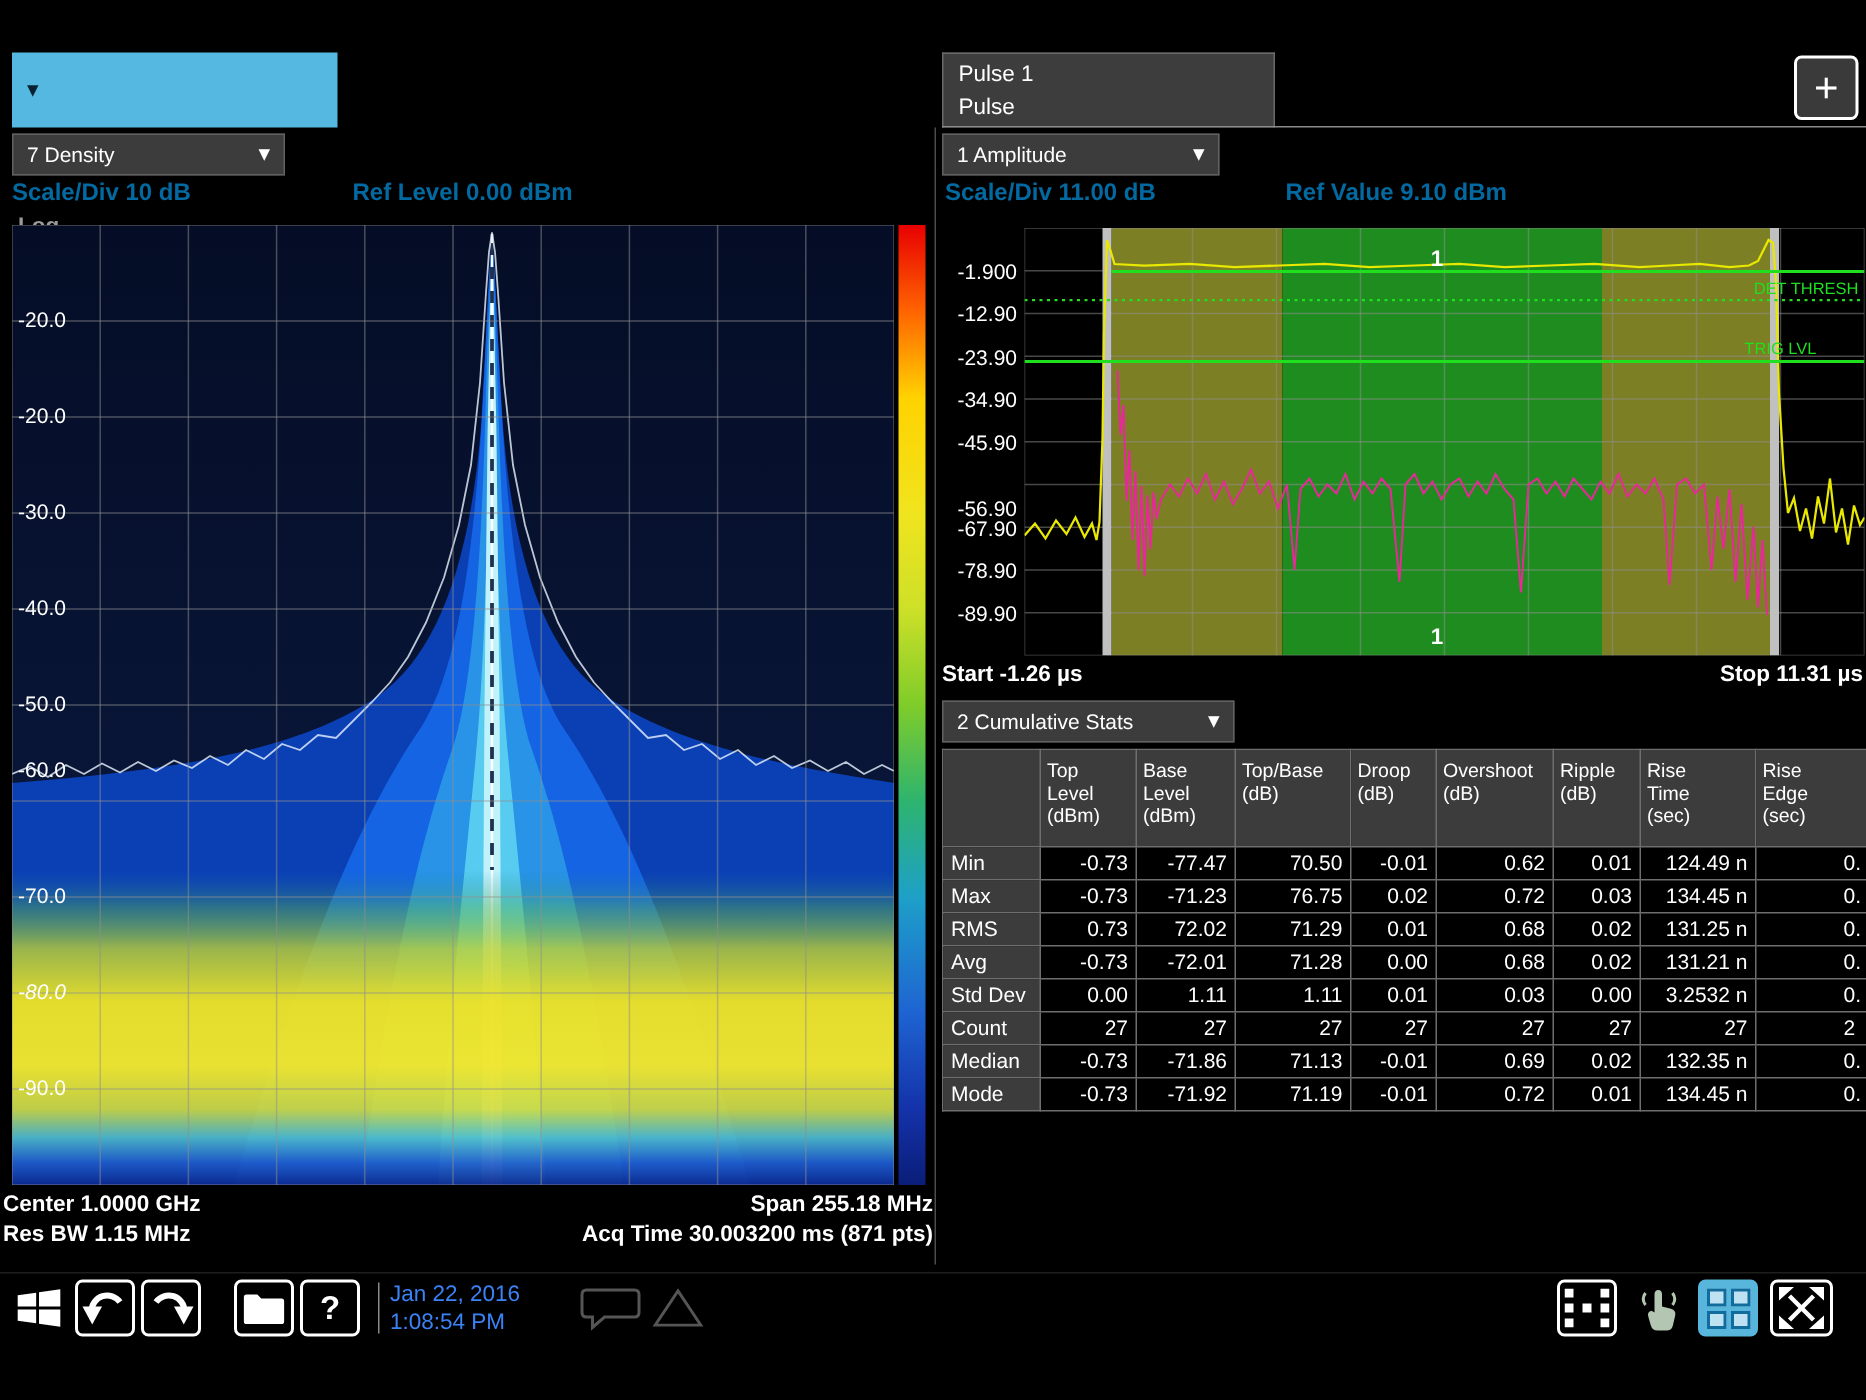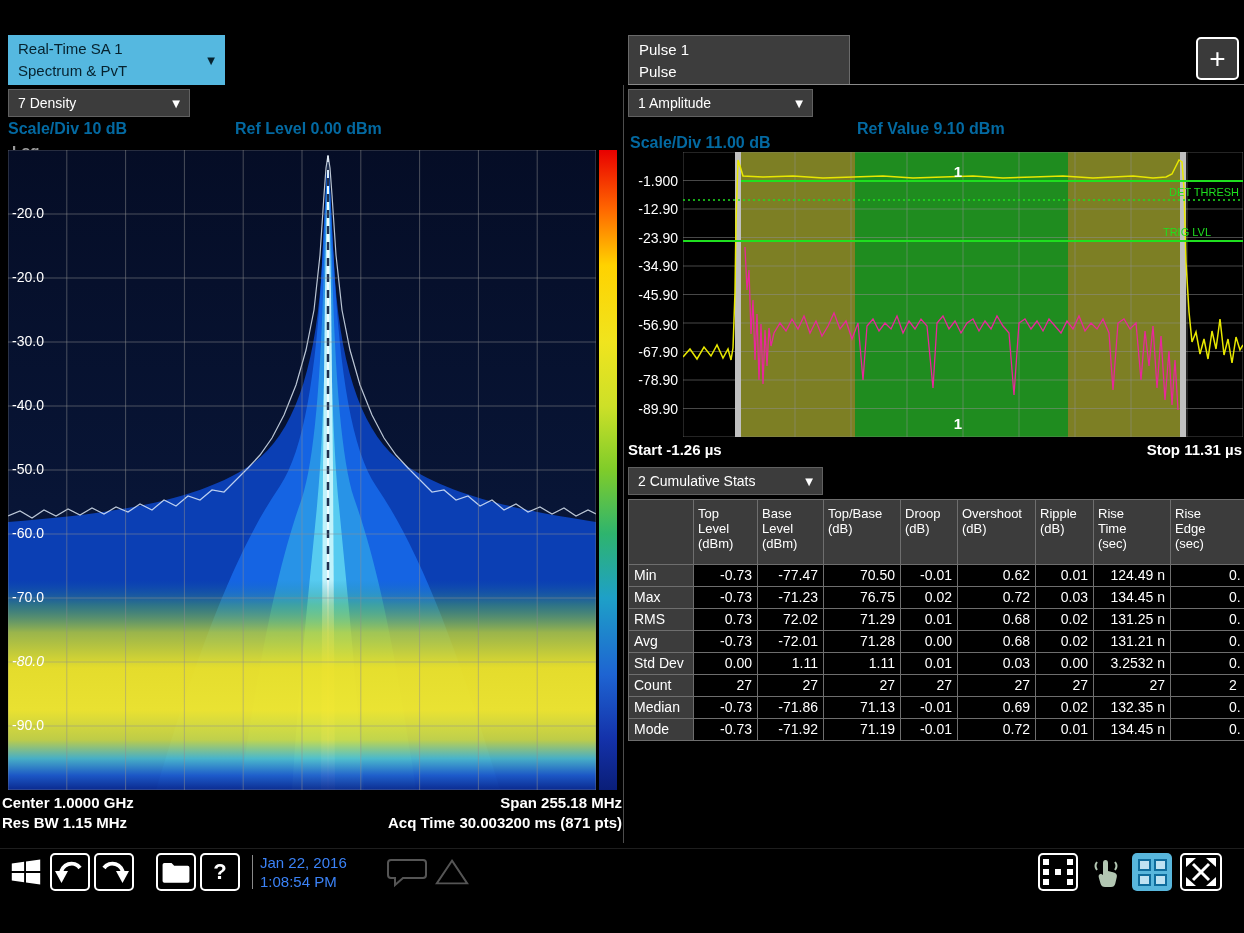--- a/index.html
+++ b/index.html
@@ -61,24 +61,20 @@
            display:grid;grid-template-columns:13px 13px;grid-template-rows:12px 12px;gap:3px;
            align-content:center;justify-content:center;}
   .tb-blue span{background:#bfe2f2;border:2px solid #0f6c9c;box-sizing:border-box;}
 </style>
 </head>
 <body>
 
 <div>
 
   <div class="tab-blue">
-    <div class="lines">
-      <div>Real-Time SA 1</div>
-      <div>Spectrum &amp; PvT</div>
-    </div>
     <span class="caret">▼</span>
   </div>
 
   <div class="dd" style="left:8px;top:89px;width:182px;">
     <span>7 Density</span>
     <span class="caret">▼</span>
   </div>
 
   <div class="meas" style="left:8px;top:120px;">Scale/Div 10 dB</div>
   <div class="meas" style="left:235px;top:120px;">Ref Level 0.00 dBm</div>
@@ -139,21 +135,21 @@
           <line y1="640.0" y2="640.0" x1="0" x2="588"></line>
         </g>
     </svg>
   </div>
   <div class="axis" style="left:0;top:150px;width:44px;height:640px;">
       <div class="yl" style="top: 55px;">-20.0</div>
       <div class="yl" style="top: 119px;">-20.0</div>
       <div class="yl" style="top: 183px;">-30.0</div>
       <div class="yl" style="top: 247px;">-40.0</div>
       <div class="yl" style="top: 311px;">-50.0</div>
-      <div class="yl" style="top: 375px;">-60.0</div>
+      <div class="yl" style="top: 355px;">-60.0</div>
       <div class="yl" style="top: 439px;">-70.0</div>
       <div class="yl" style="top: 503px; font-style: italic;">-80.0</div>
       <div class="yl" style="top: 567px;">-90.0</div>
     </div>
   <div class="cbar"></div>
 
   <div class="meas15" style="left:2px;top:794px;">Center 1.0000 GHz</div>
   <div class="meas15" style="left:300px;top:794px;width:322px;text-align:right;">Span 255.18 MHz</div>
   <div class="meas15" style="left:2px;top:814px;">Res BW 1.15 MHz</div>
   <div class="meas15" style="left:240px;top:814px;width:382px;text-align:right;">Acq Time 30.003200 ms (871 pts)</div>
@@ -166,21 +162,21 @@
     </div>
   </div>
   <div class="tabline"></div>
   <div class="add-btn">+</div>
 
   <div class="dd" style="left:628px;top:89px;width:185px;">
     <span>1 Amplitude</span>
     <span class="caret">▼</span>
   </div>
 
-  <div class="meas" style="left:630px;top:120px;margin-top:14px;">Scale/Div 11.00 dB</div>
+  <div class="meas" style="left:630px;top:120px;">Scale/Div 11.00 dB</div>
   <div class="meas" style="left:857px;top:120px;">Ref Value 9.10 dBm</div>
 
   <div class="plotR">
     <svg width="560" height="285" viewBox="0 0 560 285">
       <rect width="560" height="285" fill="#000"></rect>
       <rect x="58" y="0" width="114" height="285" fill="#7d7f24"></rect>
       <rect x="172" y="0" width="213" height="285" fill="#1f8c1f"></rect>
       <rect x="385" y="0" width="112" height="285" fill="#7d7f24"></rect>
       <g class="grid">
           <line x1="0.0" x2="0.0" y1="0" y2="285"></line>
@@ -218,21 +214,21 @@
       <text x="275" y="25" text-anchor="middle" fill="#fff" font-size="15" font-weight="bold">1</text>
       <text x="275" y="277" text-anchor="middle" fill="#fff" font-size="15" font-weight="bold">1</text>
     </svg>
   </div>
   <div class="axis" style="left:626px;top:152px;width:52px;height:285px;">
       <div class="yl" style="top: 20.5px;">-1.900</div>
       <div class="yl" style="top: 49px;">-12.90</div>
       <div class="yl" style="top: 77.5px;">-23.90</div>
       <div class="yl" style="top: 106px; margin-left: 40px;">-34.90</div>
       <div class="yl" style="top: 134.5px;">-45.90</div>
-      <div class="yl" style="top: 165px;">-56.90</div>
+      <div class="yl" style="top: 179px;">-56.90</div>
       <div class="yl" style="top: 191.5px;">-67.90</div>
       <div class="yl" style="top: 220px;">-78.90</div>
       <div class="yl" style="top: 248.5px;">-89.90</div>
     </div>
 
   <div class="meas15" style="left:628px;top:441px;">Start -1.26 µs</div>
   <div class="meas15" style="left:1000px;top:441px;width:242px;text-align:right;">Stop 11.31 µs</div>
 
   <div class="dd" style="left:628px;top:467px;width:195px;">
     <span>2 Cumulative Stats</span>

